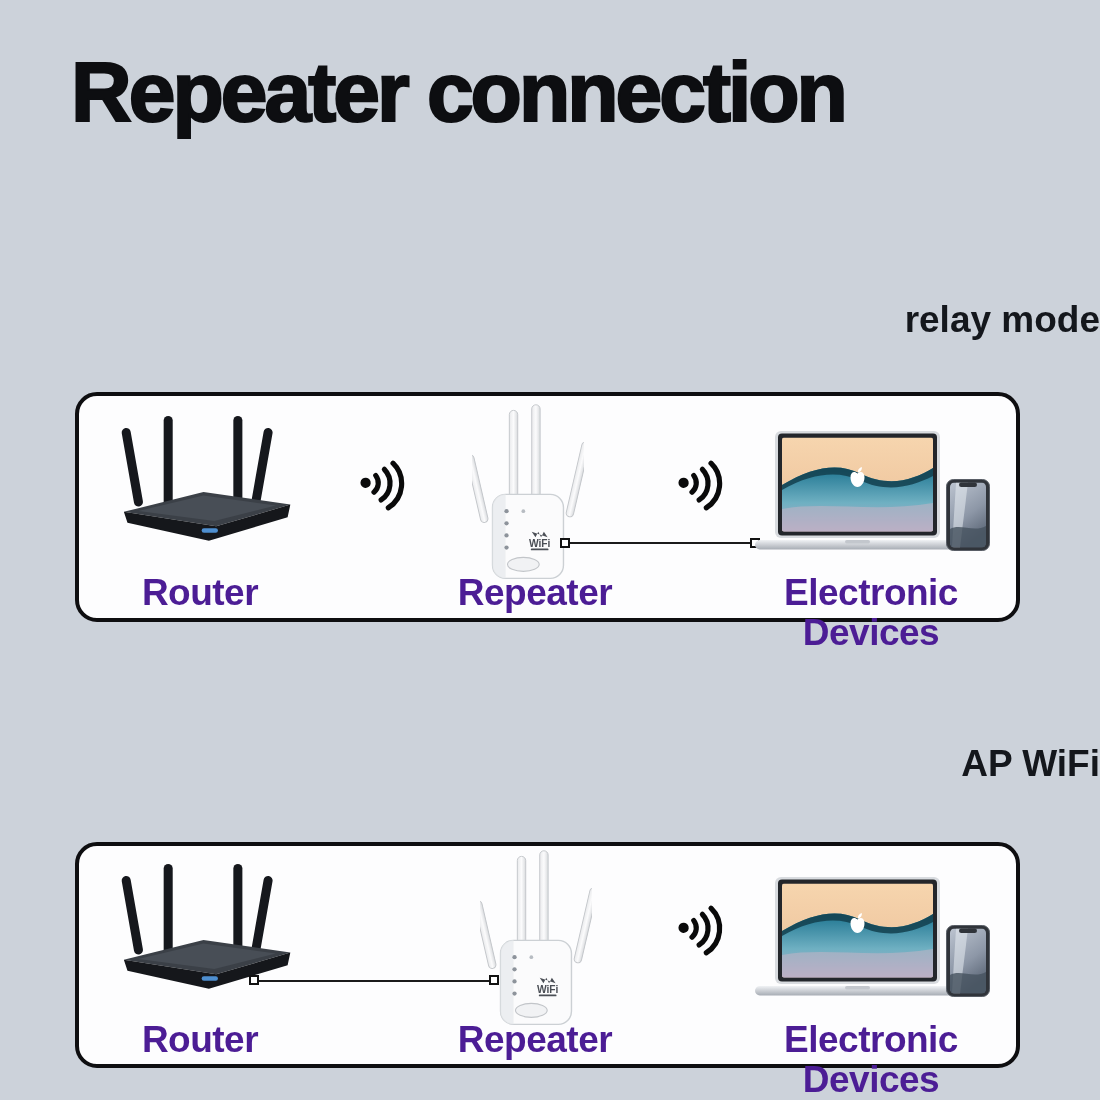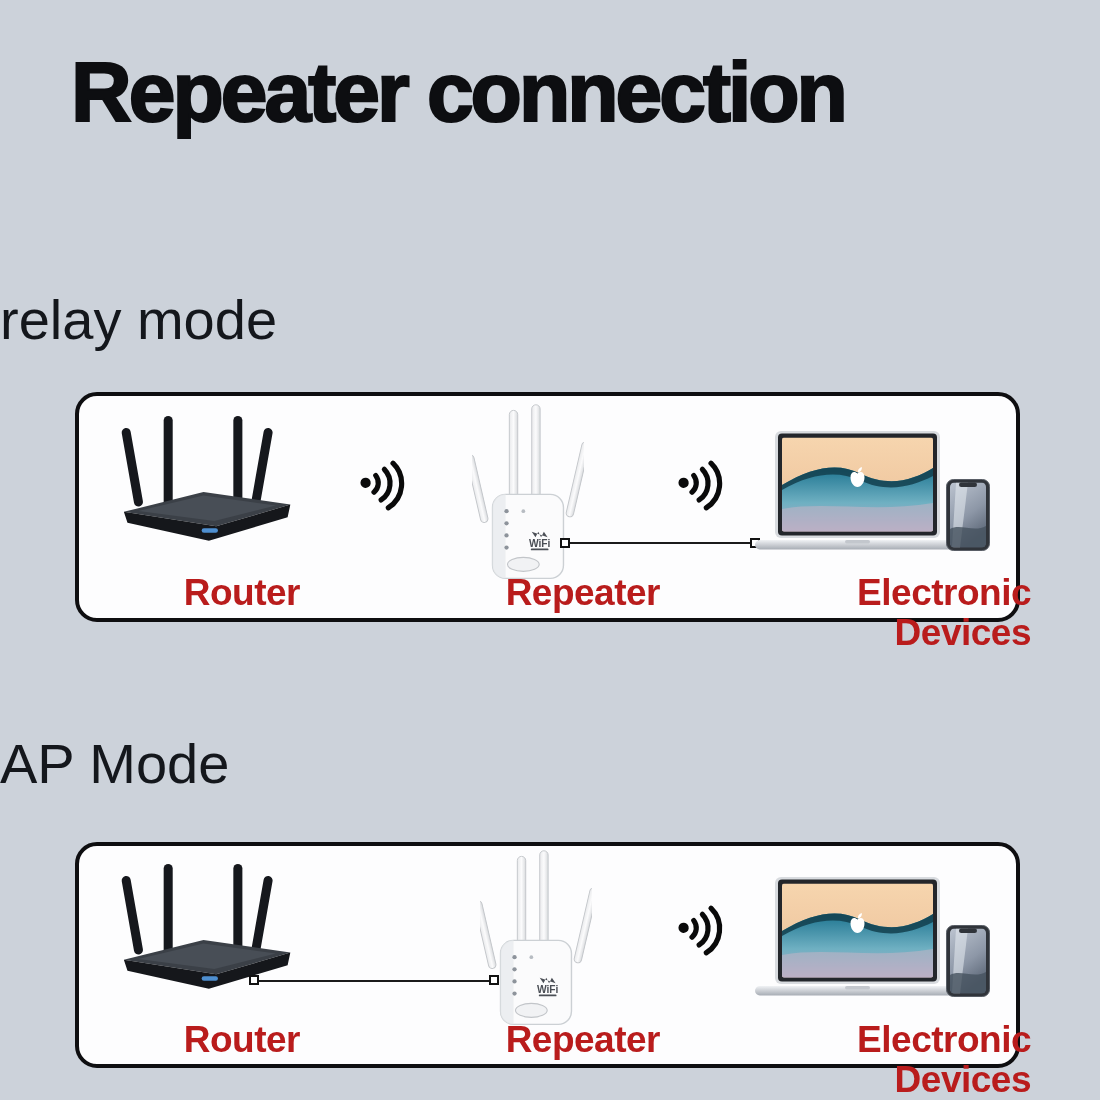--- a/index.html
+++ b/index.html
@@ -14,44 +14,44 @@
     position:absolute;left:0;top:48px;width:916px;
     text-align:center;
     font-size:84px;line-height:88px;
     font-weight:800;
     letter-spacing:-3px;
     color:#0d0e11;
     -webkit-text-stroke:2.2px #0d0e11;
   }
   .mode-heading{
     position:absolute;left:0;width:1100px;
-    text-align:left;
-    font-size:56px;line-height:56px;
-    font-weight:400;
+    text-align:right;
+    font-size:37px;line-height:56px;
+    font-weight:700;
     color:#14171c;
   }
   #heading-relay{top:292px;}
   #heading-ap{top:736px;}
   .panel{
     position:absolute;left:75px;width:945px;
     background:#fdfdfe;
     border:4px solid #0e0e10;
     border-radius:22px;
     box-sizing:border-box;
   }
   #panel-relay{top:392px;height:230px;}
   #panel-ap{top:842px;height:226px;}
   .device{position:absolute;}
   .device-label{
     position:absolute;
-    text-align:right;
+    text-align:center;
     font-size:37px;line-height:40px;
     font-weight:600;
     letter-spacing:-0.5px;
-    color:#b91c1c;
+    color:#4c1d95;
   }
   .cable-line{
     position:absolute;height:0;
     border-top:2.5px solid #1b1b1b;
   }
   .cable-plug{
     position:absolute;width:10px;height:10px;
     background:#fff;border:2.5px solid #121212;
     box-sizing:border-box;
   }
@@ -87,21 +87,21 @@
   </defs>
 </svg>
 
 <div id="canvas">
 
   <div class="title">
     <div>Repeater connection</div>
   </div>
 
   <div class="mode-heading" id="heading-relay">relay mode</div>
-  <div class="mode-heading" id="heading-ap">AP Mode</div>
+  <div class="mode-heading" id="heading-ap">AP WiFi</div>
 
   <div class="panel" id="panel-relay"></div>
   <div class="panel" id="panel-ap"></div>
 
   <svg class="device" style="left:113px;top:414px" width="190" height="136" viewBox="0 0 210 150">
     <rect x="24" y="14" width="10" height="88" rx="5" fill="#16181d" transform="rotate(-10 29 102)"></rect>
     <rect x="56" y="2" width="10" height="100" rx="5" fill="#16181d"></rect>
     <rect x="133" y="2" width="10" height="100" rx="5" fill="#16181d"></rect>
     <rect x="152" y="14" width="10" height="88" rx="5" fill="#16181d" transform="rotate(10 157 102)"></rect>
     <polygon points="12,108 100,86 196,100 114,124" fill="#3b4047"></polygon>

